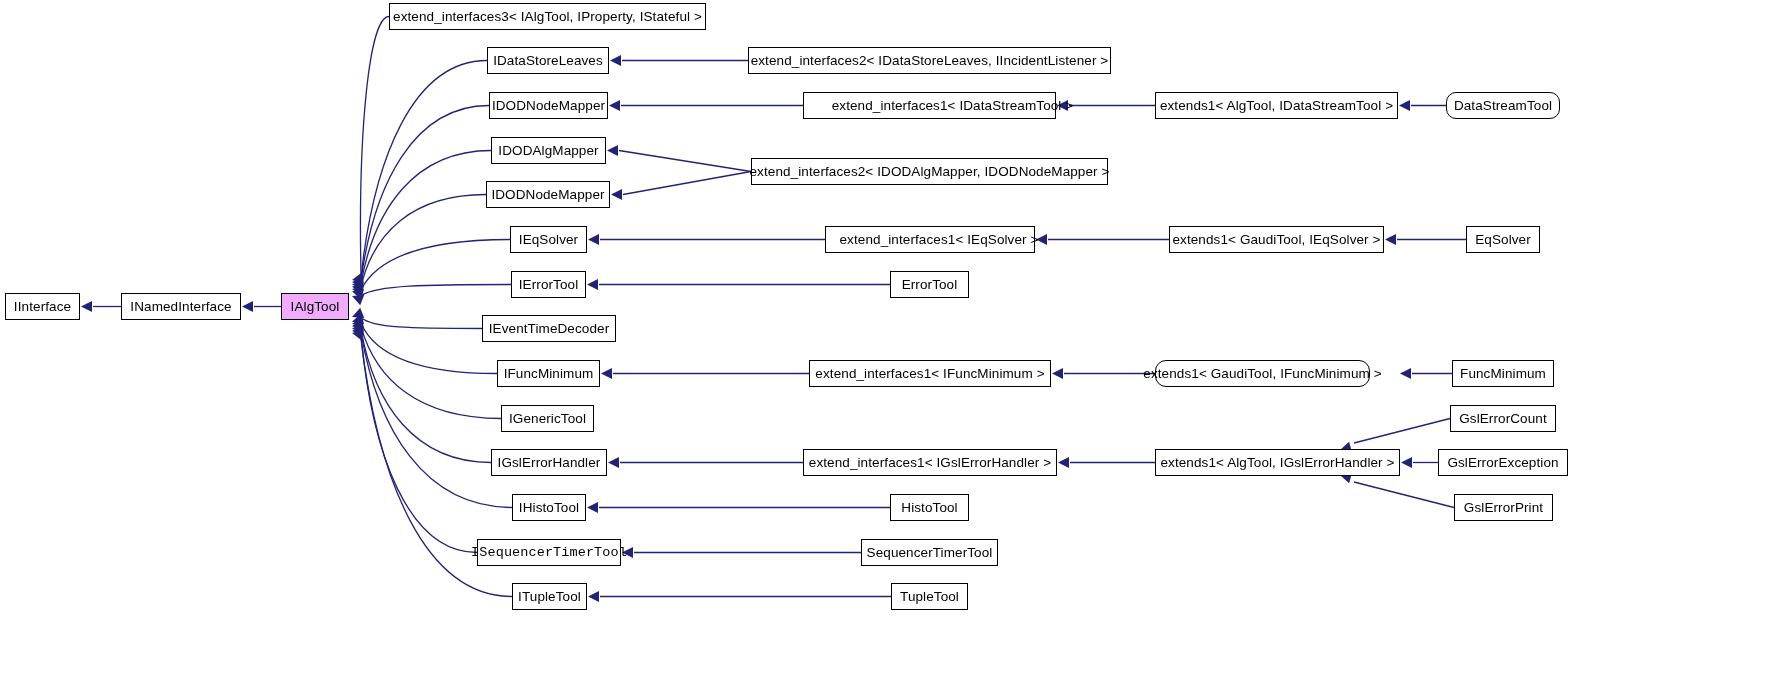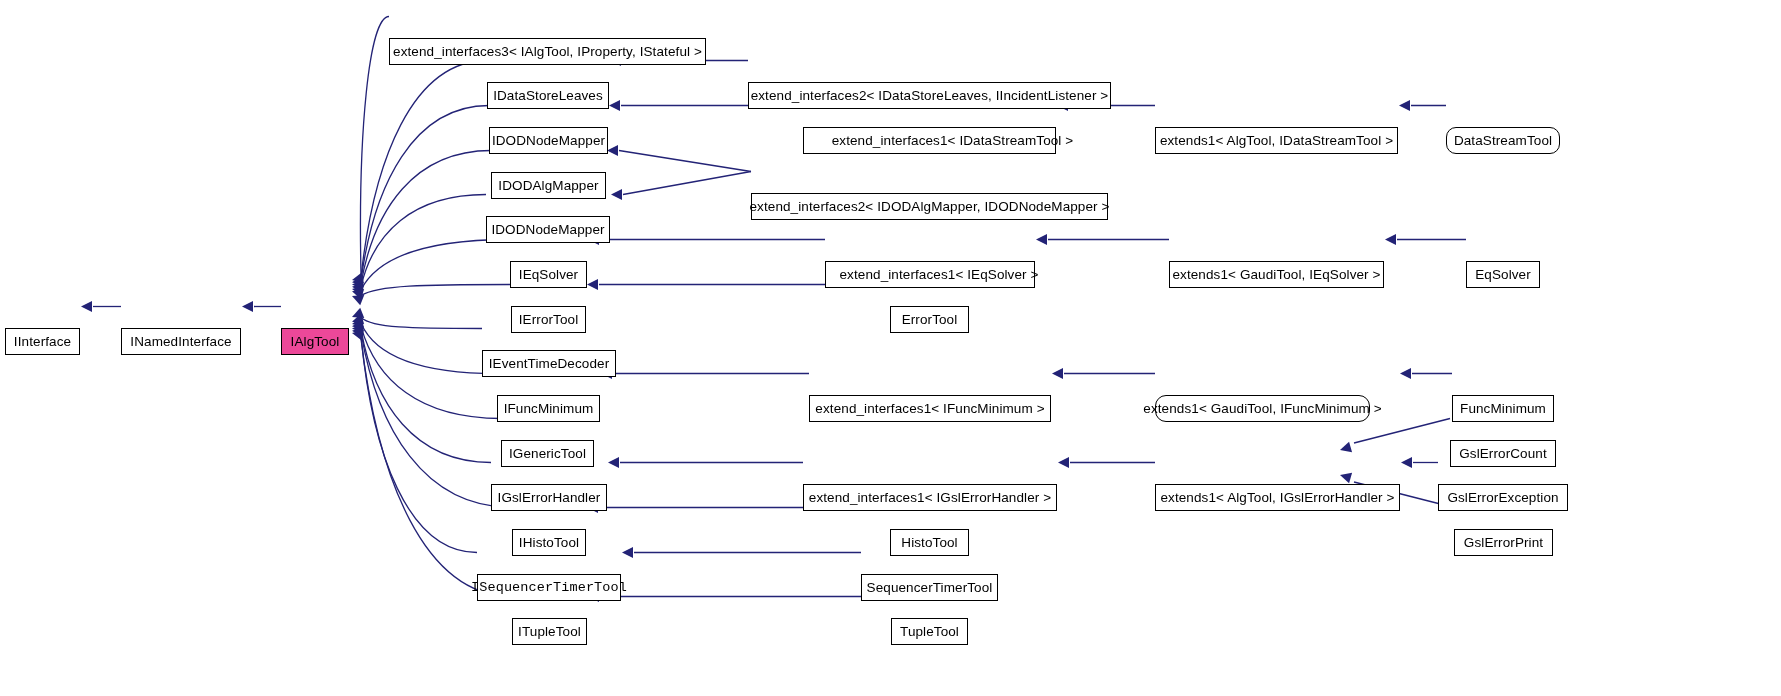--- a/index.html
+++ b/index.html
@@ -30,24 +30,23 @@
     background: #ffffff;
     color: #000000;
     font-size: 13.5px;
     line-height: 1;
     display: flex;
     align-items: center;
     justify-content: center;
     white-space: nowrap;
     letter-spacing: 0.1px;
     z-index: 2;
-    margin-top: 35px;
   }
   .node.focus {
-    background: #ec4899;
+    background: #f0abfc;
   }
 </style>
 </head>
 <body>
 
 <div id="diagram">
   <svg id="edge-layer" viewBox="0 0 1781 696" width="1781" height="696" xmlns="http://www.w3.org/2000/svg">
       <path d="M 121 306.5 L 93 306.5" fill="none" stroke="#232376" stroke-width="1.3"></path>
       <polygon points="81,306.5 92,301 92,312" fill="#232376"></polygon>
       <path d="M 281 306.5 L 254 306.5" fill="none" stroke="#232376" stroke-width="1.3"></path>

